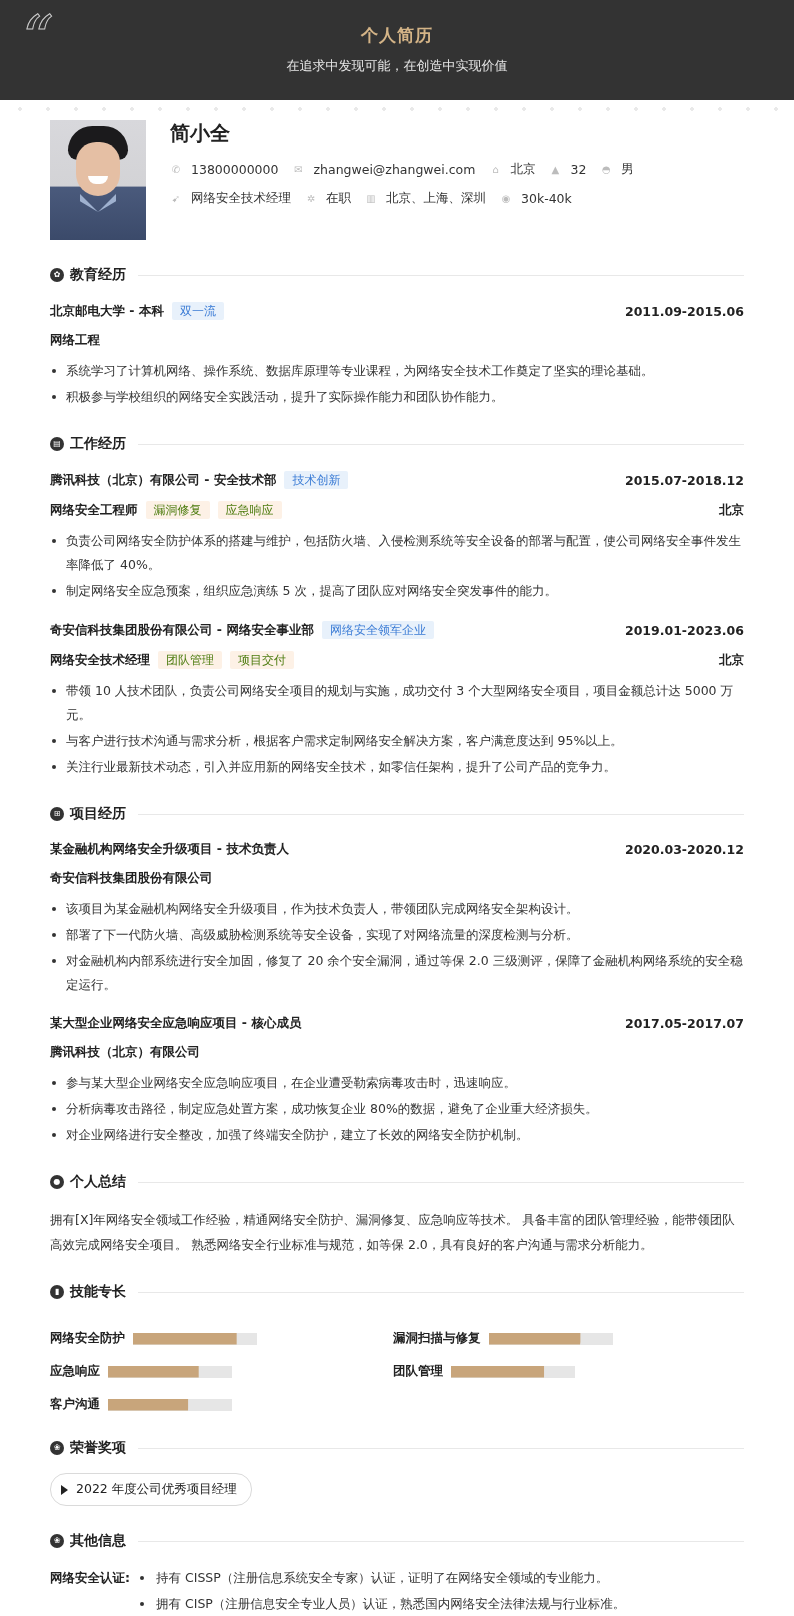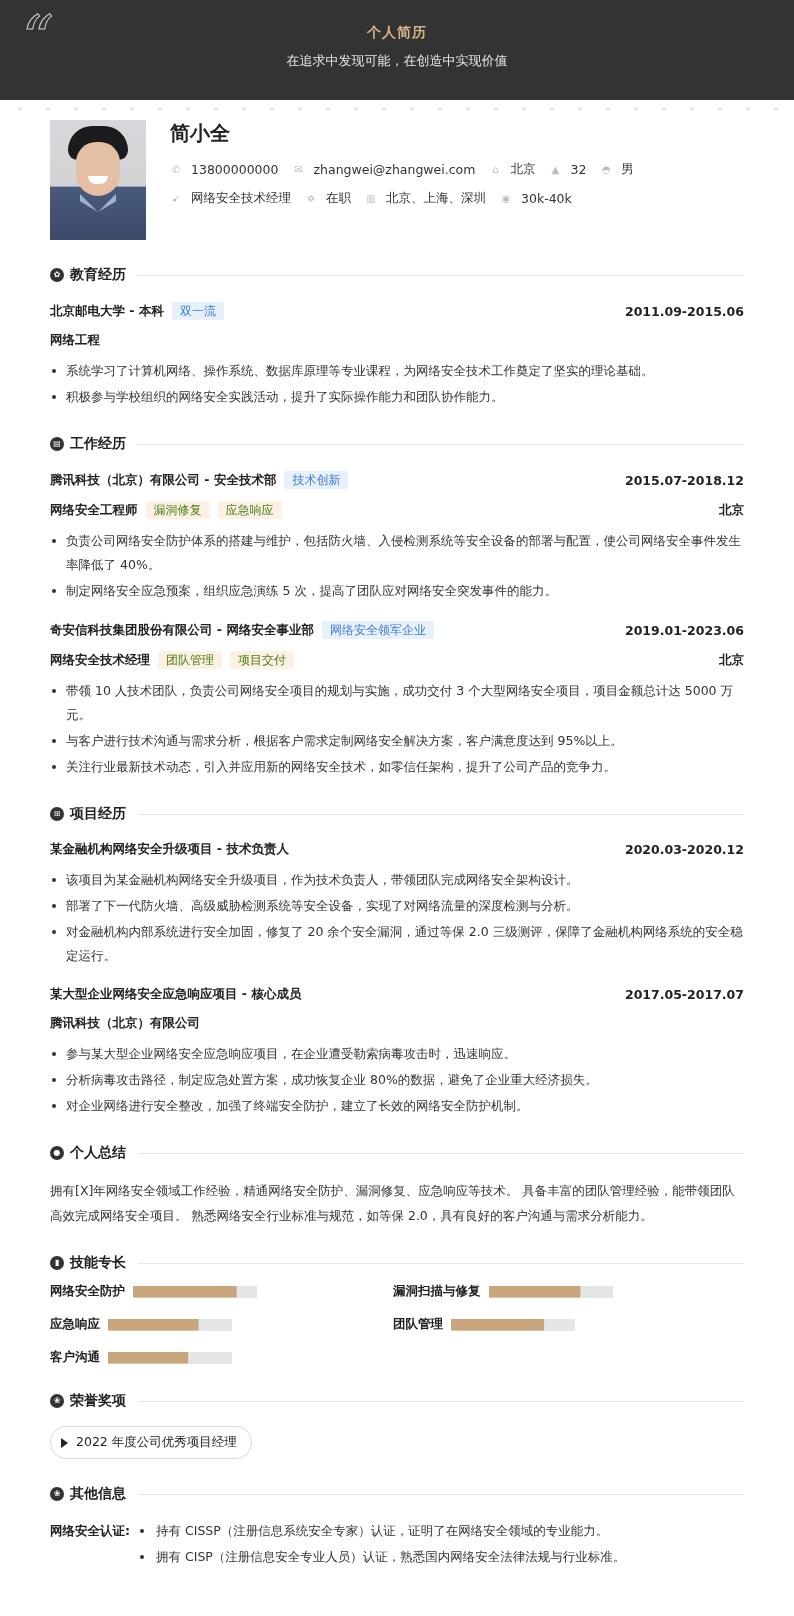--- a/index.html
+++ b/index.html
@@ -1,21 +1,21 @@
 <!DOCTYPE html>
 <html><head>
 <meta charset="utf-8">
 <style>
   * { box-sizing: border-box; margin: 0; padding: 0; }
   html, body { width: 794px; background: #ffffff; }
   body { font-family: "DejaVu Sans", "Liberation Sans", sans-serif; color: #222; font-size: 12px; }
 
   .header { position: relative; height: 100px; background: #333333; text-align: center; color: #fff; }
   .header .quote { position: absolute; left: 22px; top: 8px; font-family: "DejaVu Serif", serif; font-size: 62px; line-height: 62px; color: transparent; -webkit-text-stroke: 1px #cfcfcf; font-style: italic; letter-spacing: -6px; }
-  .header .title { padding-top: 24px; font-size: 14px; color: #d4b487; font-weight: bold; letter-spacing: 1px; }
+  .header .title { padding-top: 24px; font-size: 17px; color: #d4b487; font-weight: bold; letter-spacing: 1px; }
   .header .subtitle { margin-top: 10px; font-size: 13px; color: #e6e6e6; }
 
   .dots { height: 20px; background-image: radial-gradient(circle, #e9e9e9 1.6px, transparent 2px); background-size: 28px 14px; background-position: 6px 2px; position: absolute; left: 0; right: 0; top: 100px; }
 
   .page { position: relative; padding: 0 50px 30px 50px; }
 
   .profile { display: flex; padding-top: 20px; position: relative; z-index: 1; }
   .photo { width: 96px; height: 120px; background: linear-gradient(180deg, #d8d8dc 0%, #d3d3d6 55%, #4a5a7c 56%, #3b4a6a 100%); position: relative; overflow: hidden; flex: none; }
   .photo .hair { position: absolute; left: 18px; top: 6px; width: 60px; height: 34px; background: #1b1a1c; border-radius: 30px 30px 12px 12px; }
   .photo .face { position: absolute; left: 26px; top: 22px; width: 44px; height: 54px; background: #e5bfa4; border-radius: 22px 22px 24px 24px; }
@@ -43,21 +43,21 @@
   .tag { display: inline-block; font-size: 12px; padding: 1px 8px; margin-left: 8px; border-radius: 2px; line-height: 16px; }
   .tag.blue { background: #e8f1fb; color: #3a7bd5; }
   .tag.orange { background: #fdf1e6; color: #4d7c0f; }
 
   ul.bullets { list-style: none; margin-top: 10px; }
   ul.bullets li { position: relative; padding-left: 16px; font-size: 12.5px; line-height: 24px; color: #333; margin-bottom: 2px; }
   ul.bullets li::before { content: ""; position: absolute; left: 2px; top: 10px; width: 4px; height: 4px; background: #333; border-radius: 50%; }
 
   .summary { margin-top: 16px; font-size: 12.5px; line-height: 25px; color: #333; }
 
-  .skills { display: grid; grid-template-columns: 343px 343px; row-gap: 16px; margin-top: 11px; }
+  .skills { display: grid; grid-template-columns: 343px 343px; row-gap: 16px; margin-top: 29px; }
   .skill { display: flex; align-items: center; }
   .skill-label { font-size: 12.5px; font-weight: bold; color: #222; margin-right: 8px; }
   .skill-track { width: 124px; height: 12px; background: #e6e6e6; position: relative; }
   .skill-fill { position: absolute; left: 0; top: 0; bottom: 0; background: #c8a57b; clip-path: polygon(0 0, 100% 0, calc(100% - 0px) 0, 100% 100%, 0 100%); }
   .skill-fill::after { content: ""; position: absolute; right: -4px; top: 0; border-top: 12px solid #c8a57b; border-right: 4px solid transparent; }
 
   .award { display: inline-flex; align-items: center; margin-top: 16px; border: 1px solid #dadada; border-radius: 16px; padding: 7px 14px 7px 10px; font-size: 12.5px; color: #222; }
   .award .tri { width: 0; height: 0; border-top: 5px solid transparent; border-bottom: 5px solid transparent; border-left: 7px solid #222; margin-right: 8px; }
 
   .other { display: flex; margin-top: 16px; }
@@ -212,20 +212,23 @@
       <span class="sec-icon">⊞</span>
       <span class="sec-title">项目经历</span>
       <span class="sec-line"></span>
     </div>
 
     <div class="entry">
       <div class="row">
         <span class="bold">某金融机构网络安全升级项目 - 技术负责人</span>
         <span class="date">2020.03-2020.12</span>
       </div>
+      <div class="row sub-row">
+          <span class="bold">奇安信科技集团股份有限公司</span>
+        </div>
       <ul class="bullets">
         <li>该项目为某金融机构网络安全升级项目，作为技术负责人，带领团队完成网络安全架构设计。</li>
         <li>部署了下一代防火墙、高级威胁检测系统等安全设备，实现了对网络流量的深度检测与分析。</li>
         <li>对金融机构内部系统进行安全加固，修复了 20 余个安全漏洞，通过等保 2.0 三级测评，保障了金融机构网络系统的安全稳定运行。</li>
       </ul>
     </div>
 
     <div class="entry">
       <div class="row">
         <span class="bold">某大型企业网络安全应急响应项目 - 核心成员</span>

